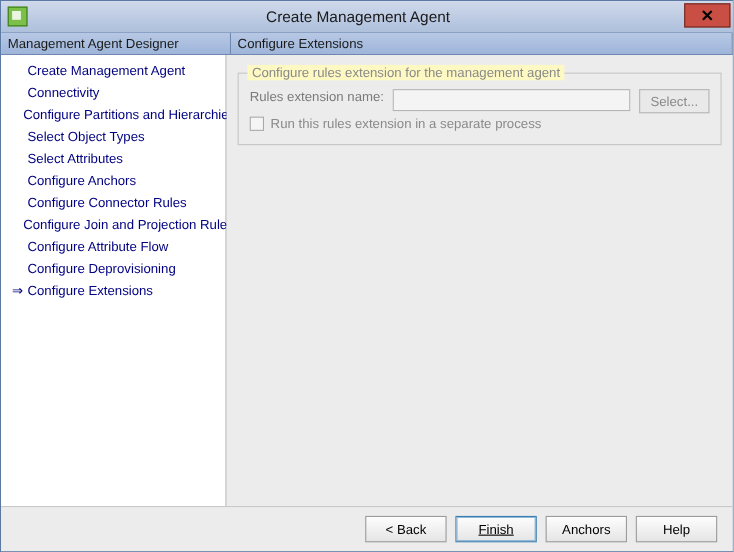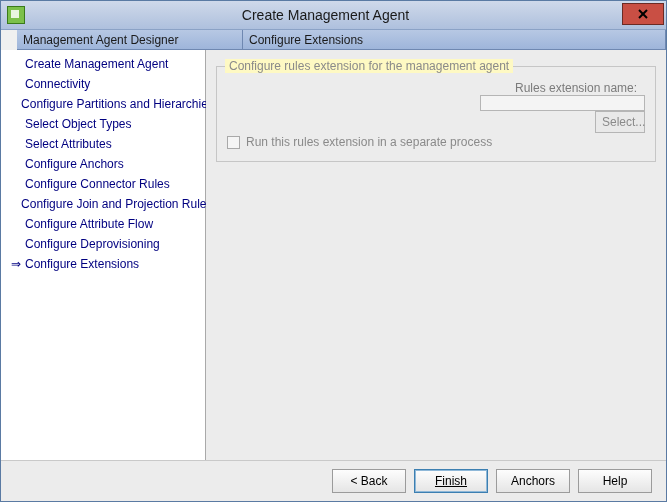--- a/index.html
+++ b/index.html
@@ -91,21 +91,21 @@
     background: linear-gradient(to bottom, #b7c8e4 0%, #9eb5da 100%);
     border-right: 1px solid #6f88b1;
     border-bottom: 1px solid #6f88b1;
     color: #1a1a1a;
     font-size: 12px;
     display: flex;
     align-items: center;
     padding-left: 6px;
     box-sizing: border-box;
   }
-  .header-left  { width: 226px; margin-left: 16px; }
+  .header-left  { width: 209px; }
   .header-right { flex: 1; }
   .panes {
     flex: 1;
     display: flex;
     min-height: 0;
   }
   
   .nav {
     width: 205px;
     background: #ffffff;
@@ -151,44 +151,43 @@
     position: absolute;
     top: -8px;
     left: 8px;
     background: #fef9c3;
     padding: 0 4px;
     color: #8a8a8a;
     font-size: 12px;
   }
   .form-row {
     display: flex;
-    align-items: flex-end;
+    align-items: flex-start;
     margin-top: 4px;
-    flex-direction: column;
   }
   .form-row label {
     color: #7b7b7b;
     width: 130px;
     font-size: 12px;
   }
   .form-row input[type="text"] {
     flex: 1;
     height: 20px;
     border: 1px solid #b5b5b5;
     background: #fff;
     box-sizing: border-box;
     font-size: 12px;
     padding: 0 4px;
   }
   .form-row input[type="text"][disabled] {
     background: #f4f4f4;
     color: #888;
   }
   .form-row .select-btn {
-    width: 50px;
+    width: 64px;
     height: 22px;
     margin-left: 8px;
     background: #e9e9e9;
     border: 1px solid #b5b5b5;
     color: #8a8a8a;
     font-size: 12px;
     cursor: default;
   }
   .check-row {
     display: flex;

